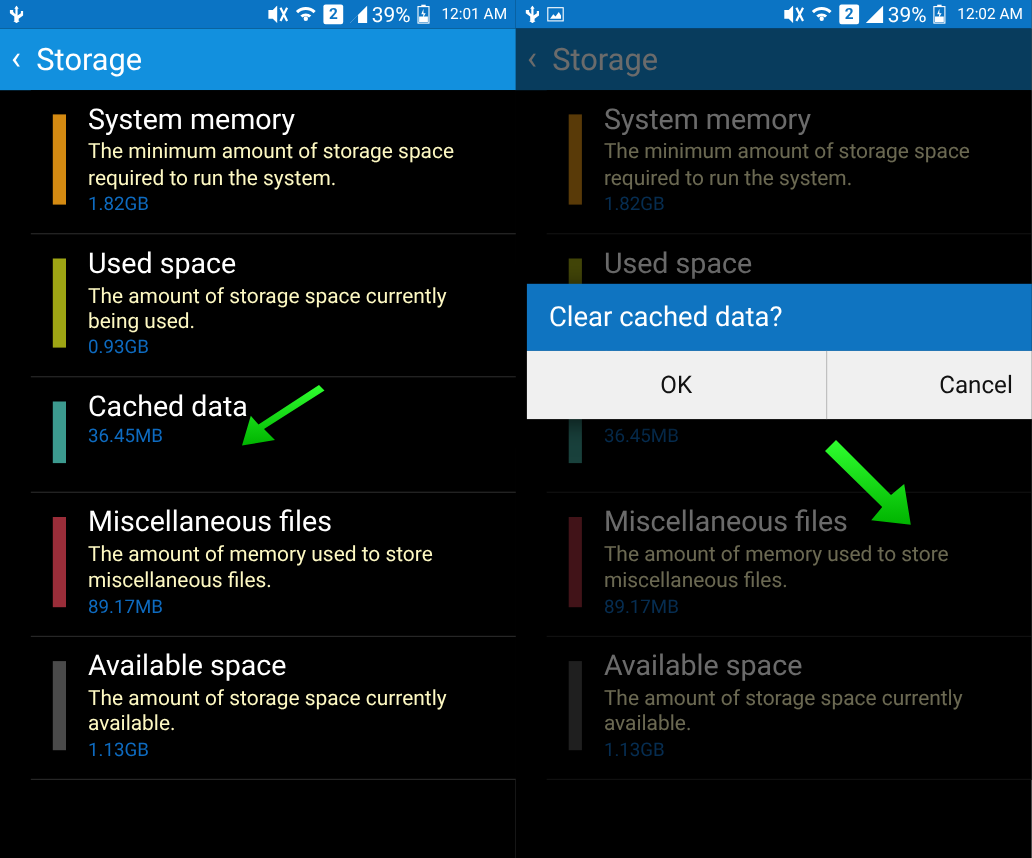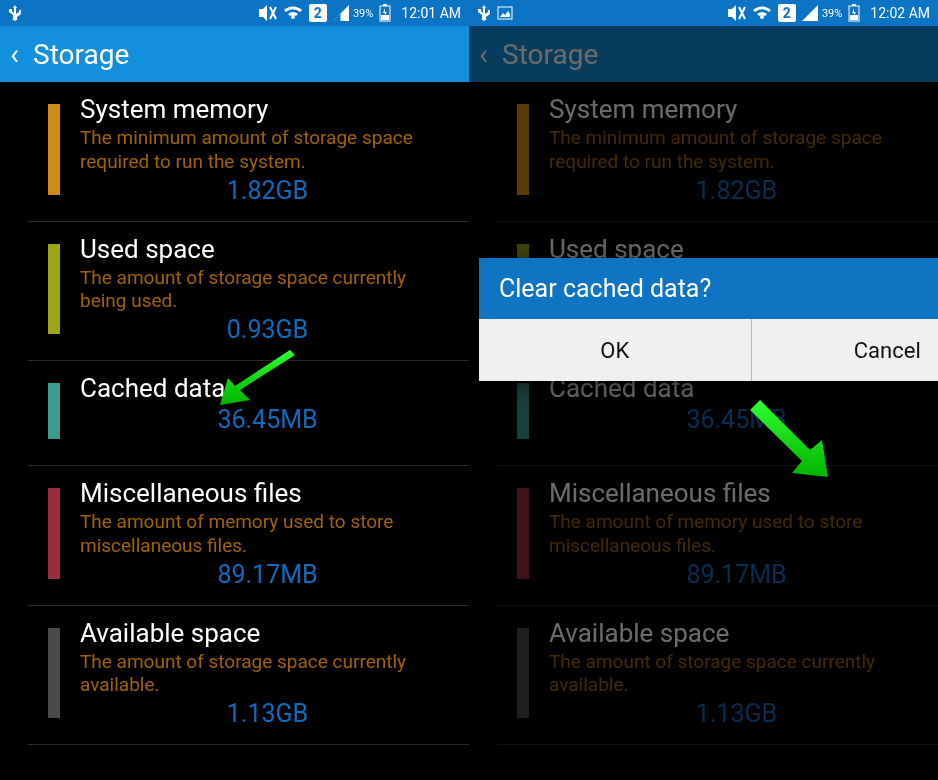--- a/index.html
+++ b/index.html
@@ -39,21 +39,21 @@
   align-items: center;
 }
 .statusbar svg { display: block; }
 .badge2 {
   width: 18px; height: 18px;
   background: #fff; color: #0b74c4;
   font-weight: 700; font-size: 14px;
   line-height: 18px; text-align: center;
   border-radius: 2px;
 }
-.batt-txt { font-size: 11px; margin-left: -2px; }
+.batt-txt { font-size: 19px; margin-left: -2px; }
 .time-txt { font-size: 14px; margin-left: 4px; }
 .titlebar {
   height: 56px;
   background: #1290de;
   display: flex;
   align-items: center;
   padding: 0 10px;
   color: #fff;
   font-size: 28px;
 }
@@ -78,29 +78,28 @@
   margin-top: 10px;
   margin-bottom: 10px;
 }
 .item-body { flex: 1; }
 .item-title {
   color: #fff;
   font-size: 26px;
   margin-bottom: 2px;
 }
 .item-desc {
-  color: #a16207;
+  color: #fef9c3;
   font-size: 19px;
   line-height: 1.25;
   margin-bottom: 2px;
 }
 .item-size {
   color: #0e6bc0;
-  font-size: 25px;
-  text-align: center;
+  font-size: 17px;
 }
 
 .dialog {
   position: absolute;
   left: 479px;
   top: 258px;
   width: 544px;
   box-shadow: 0 4px 20px rgba(0,0,0,0.6);
   z-index: 50;
 }

